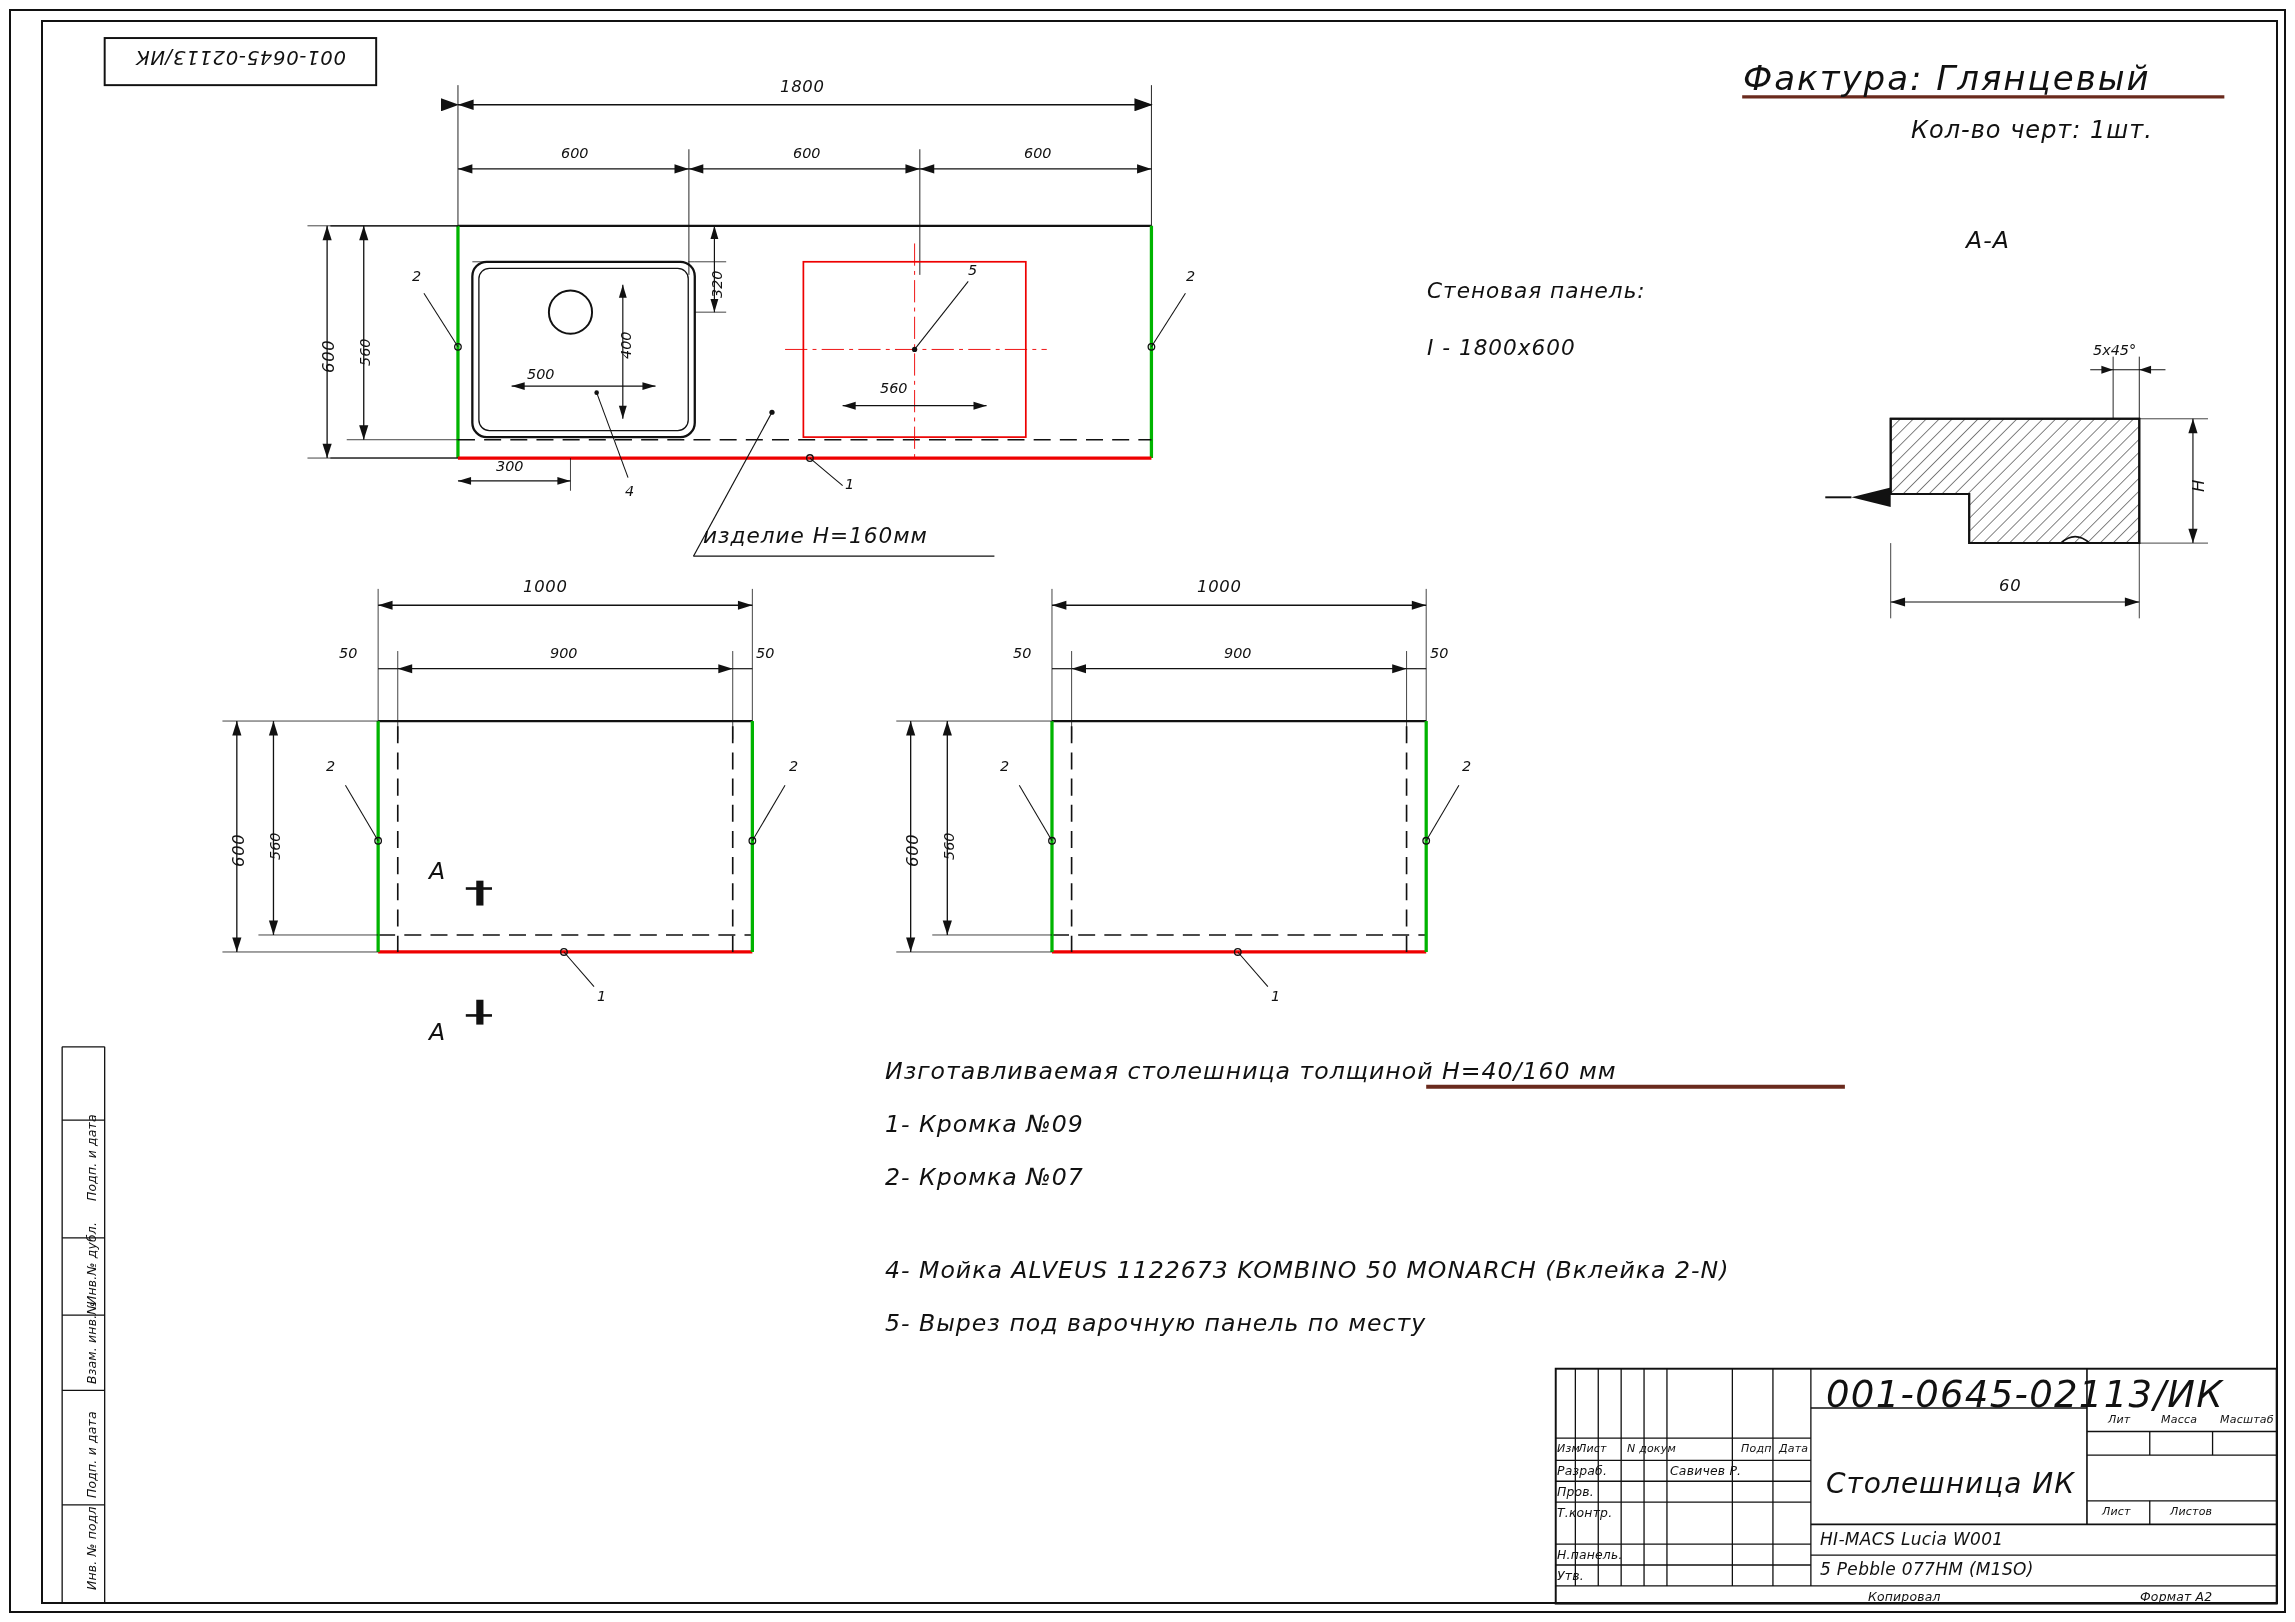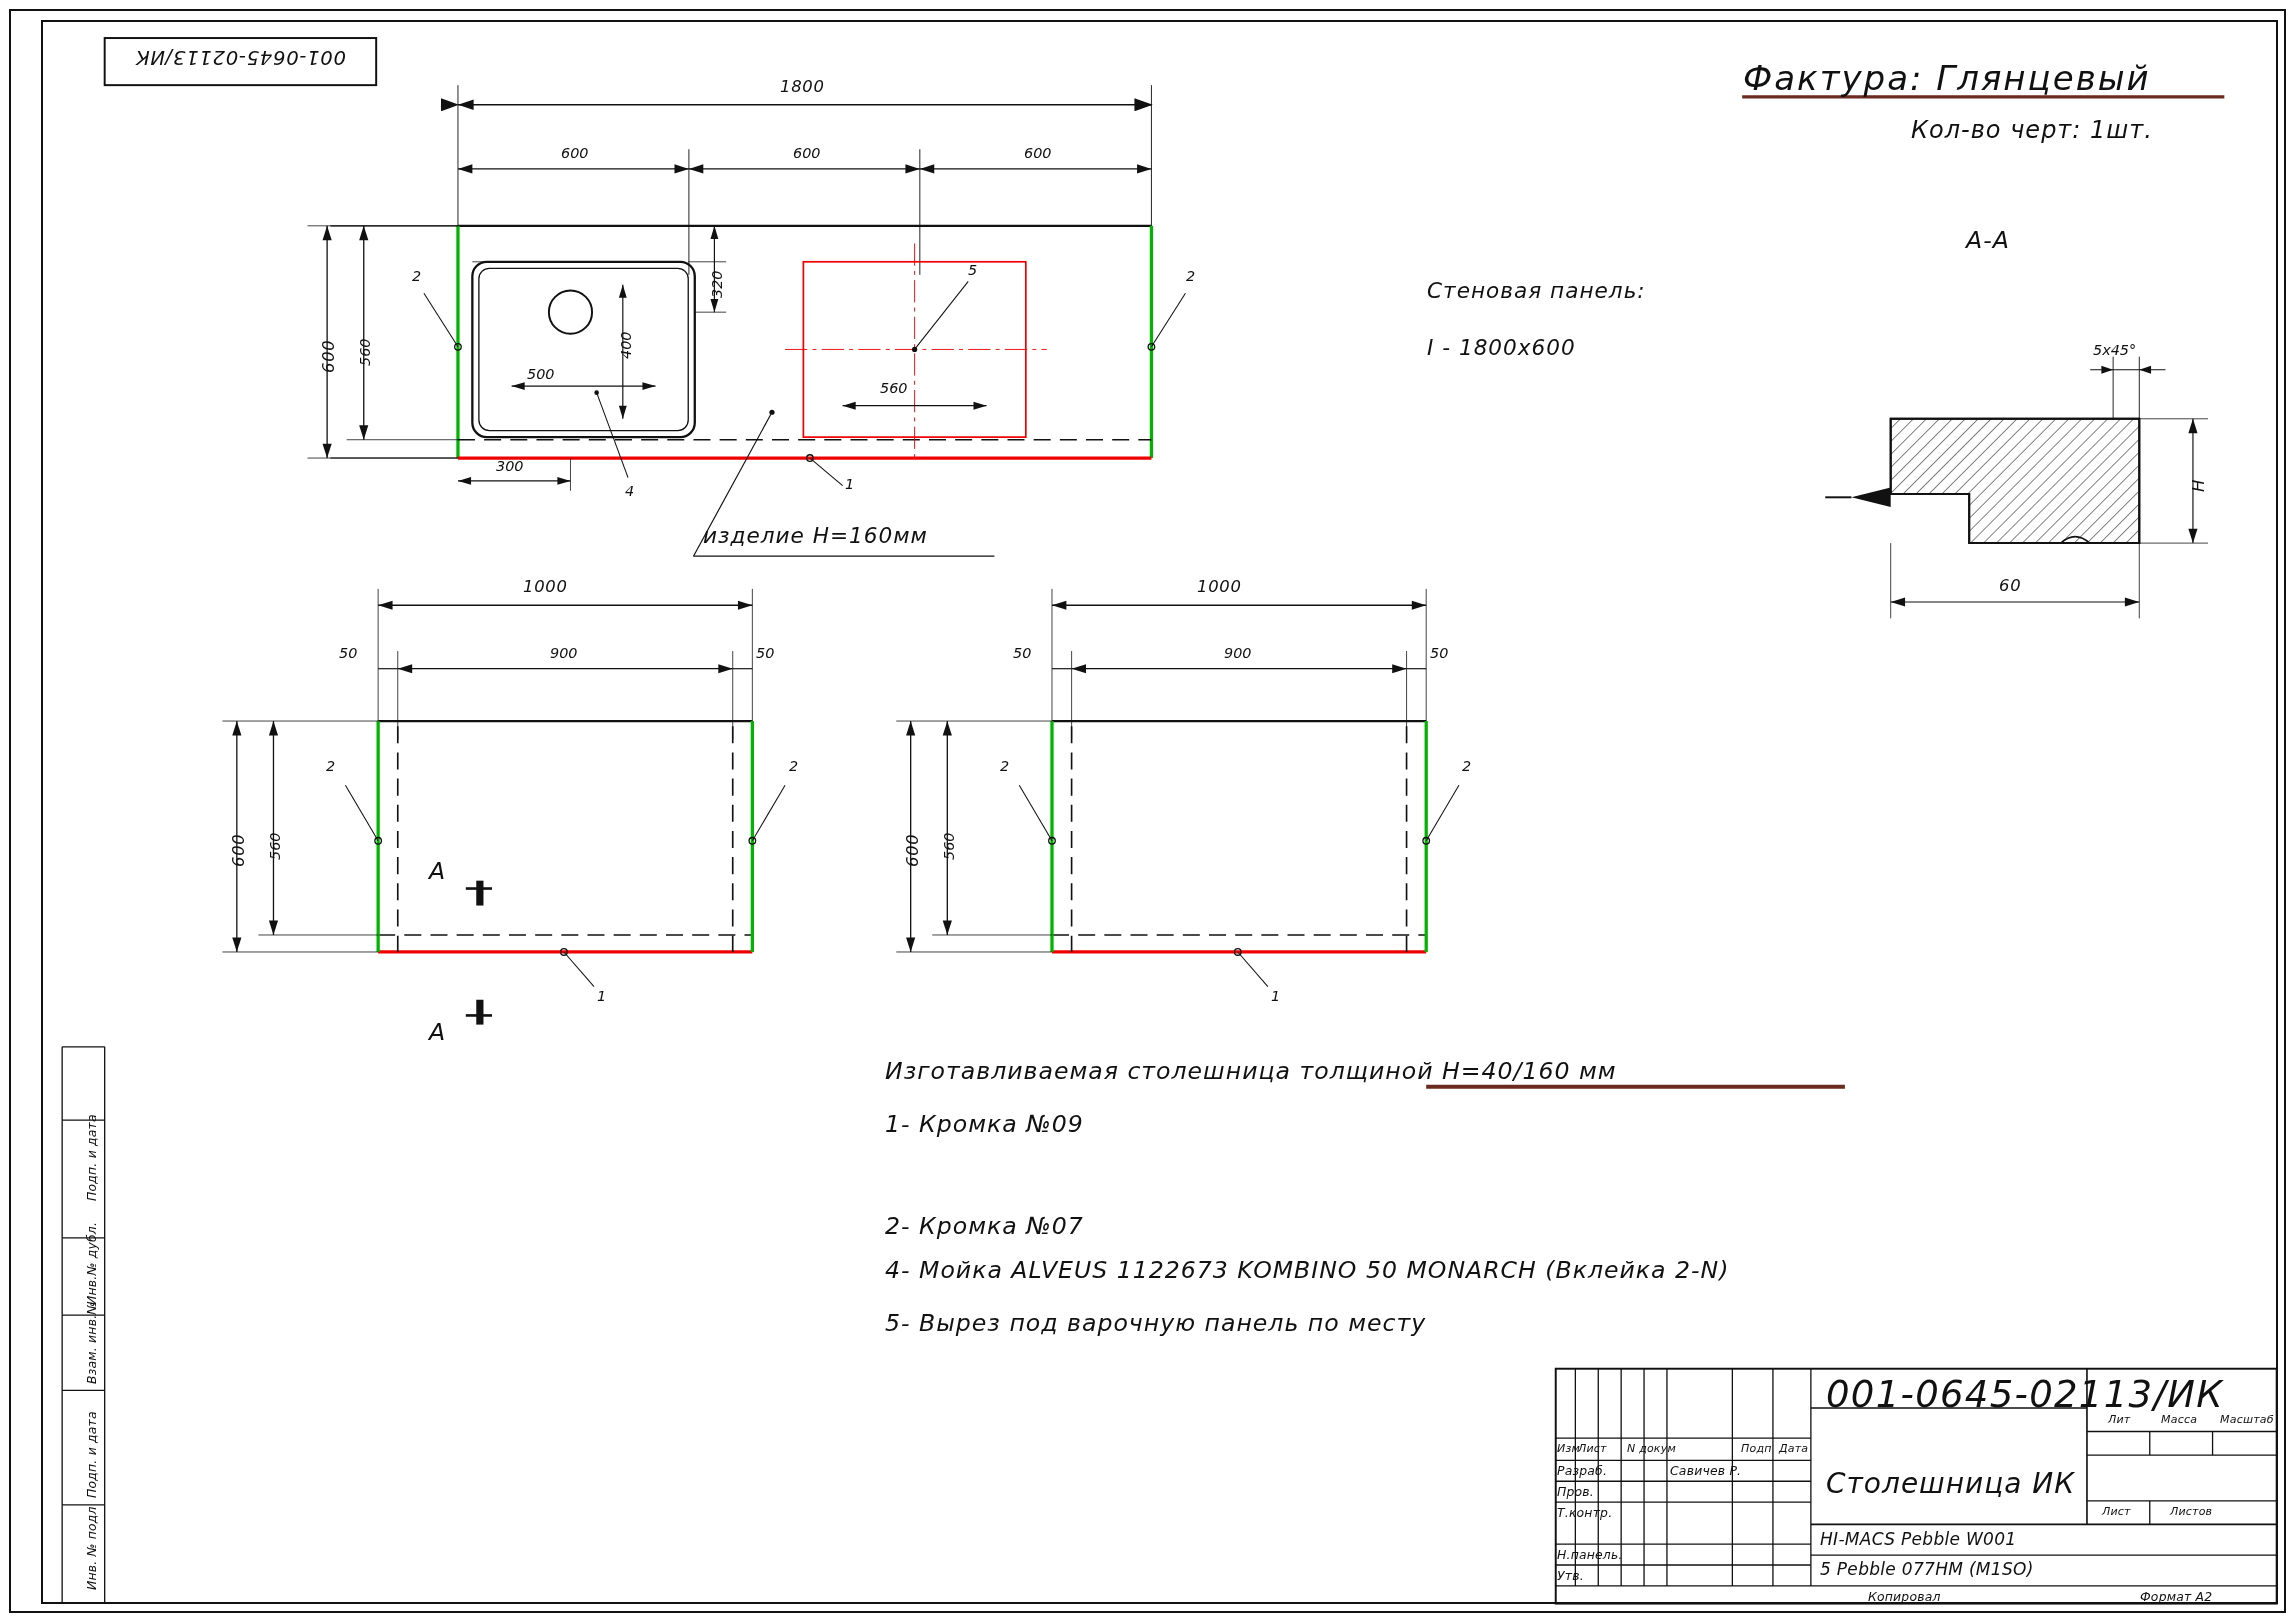--- a/index.html
+++ b/index.html
@@ -385,27 +385,27 @@
   <div class="lbl dimSmall" style="left:1000px;top:758px;">2</div>
   <div class="lbl dimSmall" style="left:1462px;top:758px;">2</div>
   <div class="lbl dimSmall" style="left:1271px;top:988px;">1</div>
 
   <div class="lbl dimSmall" style="left:2093px;top:342px;">5х45°</div>
   <div class="lbl dim vtext" style="left:2189px;top:492px;transform:rotate(-90deg);">Н</div>
   <div class="lbl dim" style="left:1999px;top:576px;">60</div>
 
   <div class="lbl bignote" style="left:885px;top:1057px;">Изготавливаемая столешница толщиной Н=40/160 мм</div>
   <div class="lbl bignote" style="left:885px;top:1110px;">1- Кромка №09</div>
-  <div class="lbl bignote" style="left:885px;top:1212px;">2- Кромка №07</div>
+  <div class="lbl bignote" style="left:885px;top:1163px;">2- Кромка №07</div>
   <div class="lbl bignote" style="left:885px;top:1256px;">4- Мойка ALVEUS 1122673 KOMBINO 50 MONARCH (Вклейка 2-N)</div>
   <div class="lbl bignote" style="left:885px;top:1309px;">5- Вырез под варочную панель по месту</div>
 
   <div class="lbl stampcode" style="left:1826px;top:1373px;">001-0645-02113/ИК</div>
   <div class="lbl stampname" style="left:1826px;top:1467px;">Столешница ИК</div>
-  <div class="lbl stampmat" style="left:1820px;top:1529px;">HI-MACS Pebble W001</div>
+  <div class="lbl stampmat" style="left:1820px;top:1529px;">HI-MACS Lucia W001</div>
   <div class="lbl stampmat" style="left:1820px;top:1559px;">5 Pebble 077HM (M1SO)</div>
 
   <div class="lbl tiny" style="left:1557px;top:1442px;">Изм</div>
   <div class="lbl tiny" style="left:1578px;top:1442px;">Лист</div>
   <div class="lbl tiny" style="left:1627px;top:1442px;">N докум</div>
   <div class="lbl tiny" style="left:1741px;top:1442px;">Подп</div>
   <div class="lbl tiny" style="left:1779px;top:1442px;">Дата</div>
 
   <div class="lbl tiny2" style="left:1557px;top:1463px;">Разраб.</div>
   <div class="lbl tiny2" style="left:1670px;top:1463px;">Савичев Р.</div>

